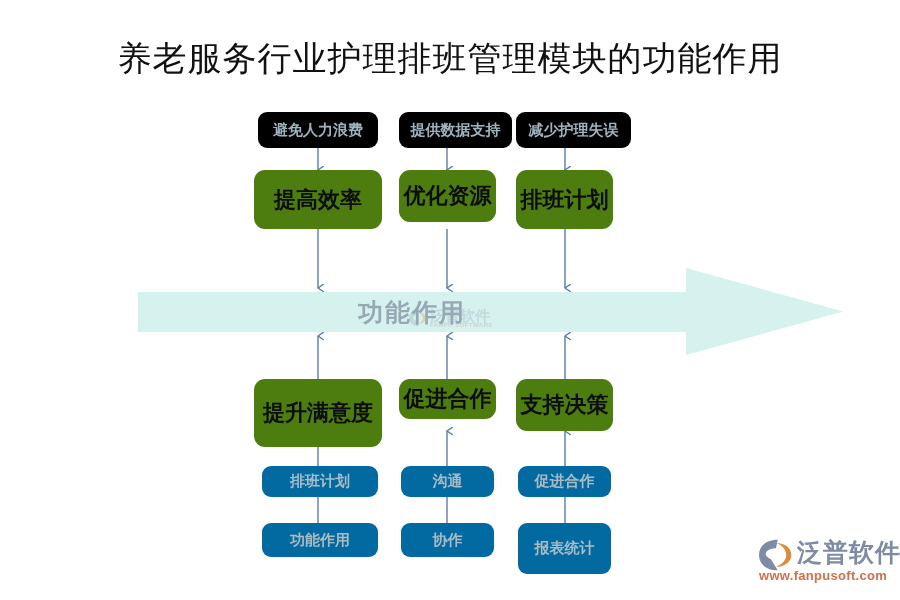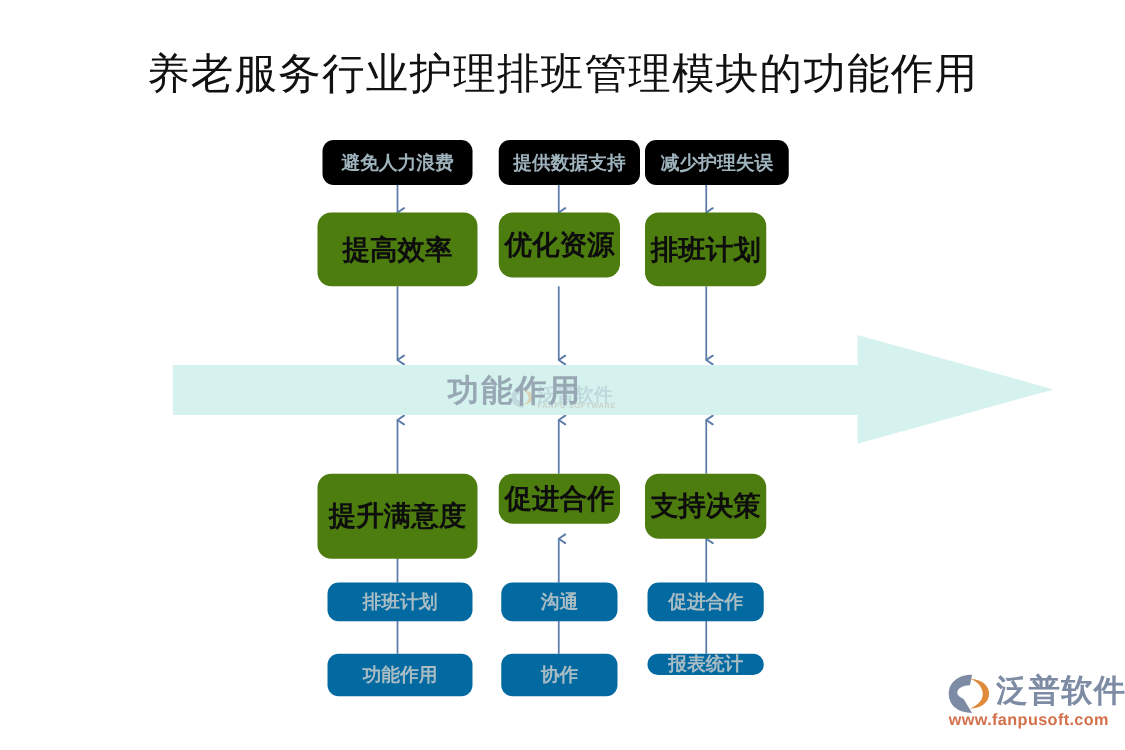--- a/index.html
+++ b/index.html
@@ -233,21 +233,21 @@
   <div class="node faint" style="left:399px; top:112px; width:113px; height:36px;">提供数据支持</div>
   <div class="node primary" style="left:399px; top:170px; width:97px; height:52px;">优化资源</div>
   <div class="node primary" style="left:399px; top:379px; width:97px; height:40px;">促进合作</div>
   <div class="node faint muted" style="left:401px; top:466px; width:93px; height:31px;">沟通</div>
   <div class="node faint muted" style="left:401px; top:523px; width:93px; height:34px;">协作</div>
 
   <div class="node faint" style="left:516px; top:112px; width:115px; height:36px;">减少护理失误</div>
   <div class="node primary" style="left:516px; top:170px; width:97px; height:59px;">排班计划</div>
   <div class="node primary" style="left:516px; top:379px; width:97px; height:52px;">支持决策</div>
   <div class="node faint muted" style="left:518px; top:466px; width:93px; height:31px;">促进合作</div>
-  <div class="node faint muted" style="left:518px; top:523px; width:93px; height:17px;">报表统计</div>
+  <div class="node faint muted" style="left:518px; top:523px; width:93px; height:51px;">报表统计</div>
 
   <div class="logo">
     <svg class="logo-mark" viewBox="0 0 44 40" width="38" height="34">
       <path d="M24,2 C11,2 2,9 2,20 C2,31 11,38 24,38 L16,25 C12,23 10,21 10,19 C10,15 15,12 22,12 Z" fill="#7d8ca4"></path>
       <path d="M22,6 C33,6 40,12 40,20 C40,28 32,34 22,34 C31,30 34,25 34,20 C34,14 29,8 22,6 Z" fill="#e08a3c"></path>
     </svg>
     <div class="logo-word">泛普软件</div>
     <div class="logo-url">www.fanpusoft.com</div>
   </div>
 

